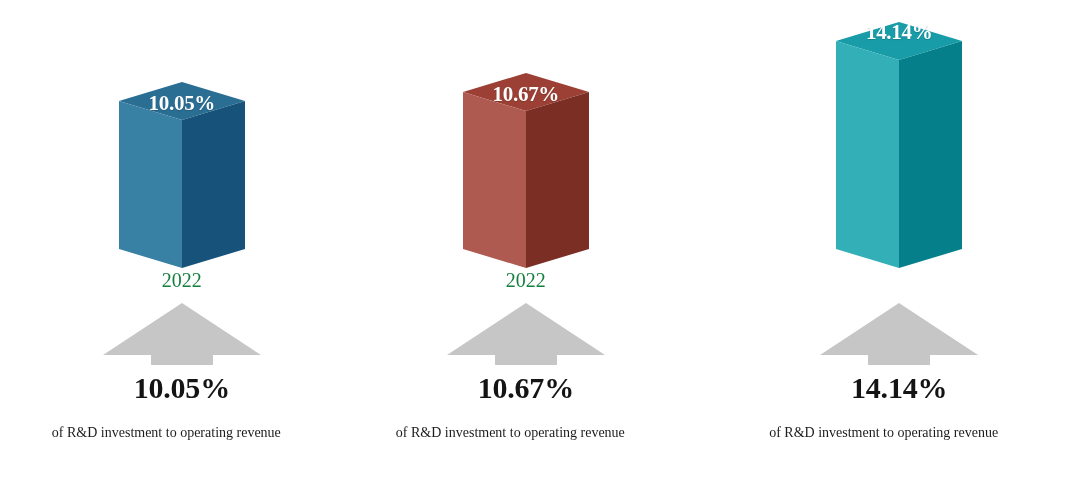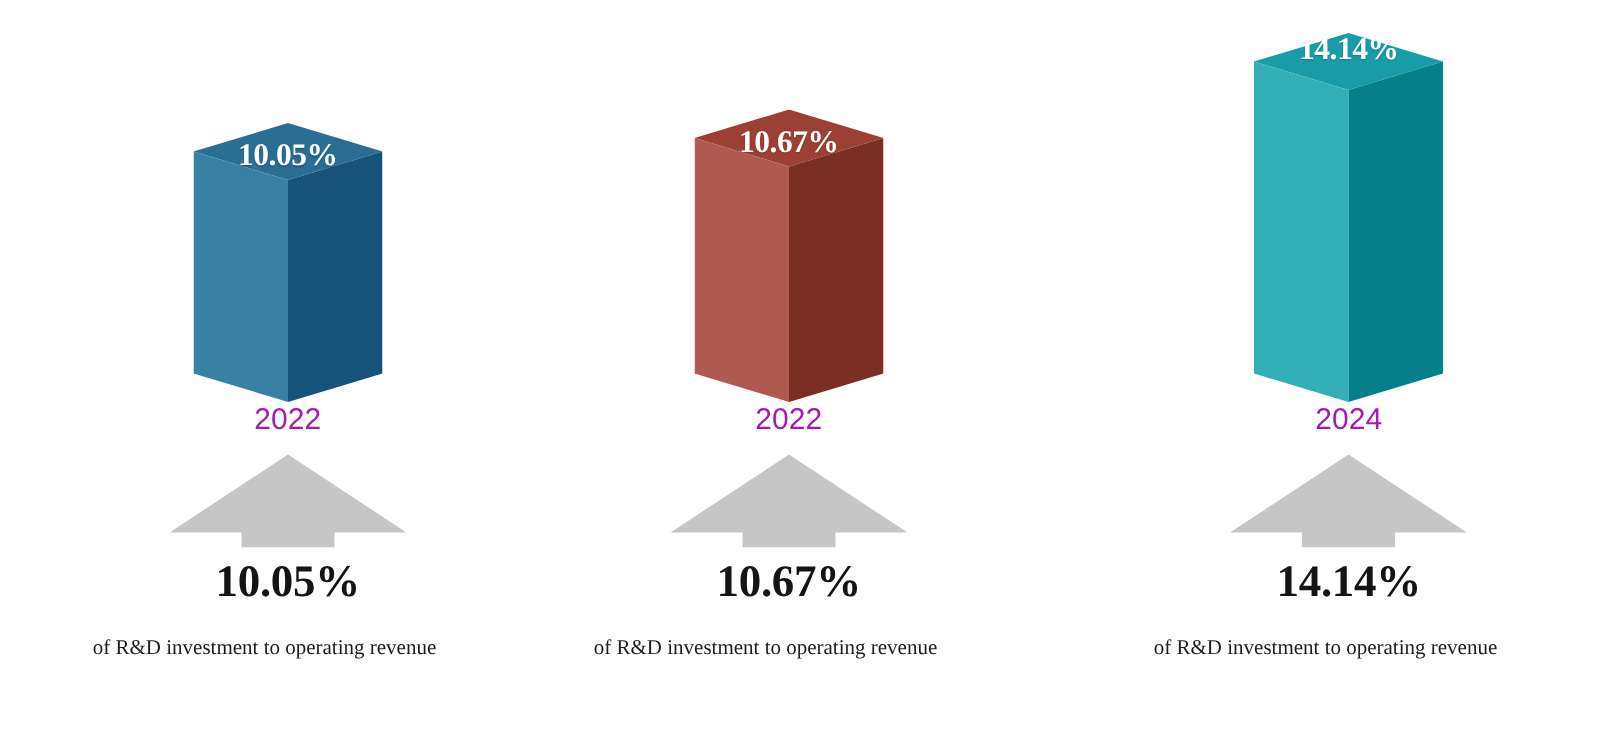--- a/index.html
+++ b/index.html
@@ -19,21 +19,21 @@
     position: relative;
     width: 1079px;
     height: 490px;
   }
   .column {
     position: absolute;
     top: 0;
     width: 359.66px;
     height: 490px;
   }
-  .col-0 { left: 12px; }
+  .col-0 { left: 2px; }
   .col-1 { left: 346px; }
   .col-2 { left: 719.33px; }
 
   
   .bar-stage {
     position: absolute;
     left: 0;
     right: 0;
     top: 0;
     height: 268px;
@@ -60,24 +60,24 @@
     pointer-events: none;
   }
 
   
   .year-label {
     position: absolute;
     top: 268px;
     left: 0;
     right: 0;
     text-align: center;
-    font-family: Liberation Sans, sans-serif;
+    font-family: Liberation Serif, serif;
     font-size: 20px;
     line-height: 24px;
-    color: #a21caf;
+    color: #15803d;
   }
 
   
   .arrow-wrap {
     position: absolute;
     top: 303px;
     left: 0;
     right: 0;
     display: flex;
     justify-content: center;
@@ -169,21 +169,20 @@
 
     <div class="bar-stage">
       <svg class="bar-svg" width="126" height="246" viewBox="0 0 126 246">
         <polygon points="63,0 126,19 63,38 0,19" fill="#189CA8"></polygon>
         <polygon points="0,19 63,38 63,246 0,227" fill="#33AFB8"></polygon>
         <polygon points="126,19 126,227 63,246 63,38" fill="#05808A"></polygon>
       </svg>
       <span class="bar-value-label" style="top:22px;">14.14%</span>
     </div>
 
-    <div class="year-label">2024</div>
 
     <div class="arrow-wrap">
       <svg width="158" height="62" viewBox="0 0 158 62">
         <polygon points="79,0 158,52 110,52 110,62 48,62 48,52 0,52" fill="#C6C6C6"></polygon>
       </svg>
     </div>
 
     <div class="stat-value">14.14%</div>
 
     <div class="stat-caption">of R&amp;D investment to operating revenue</div>

